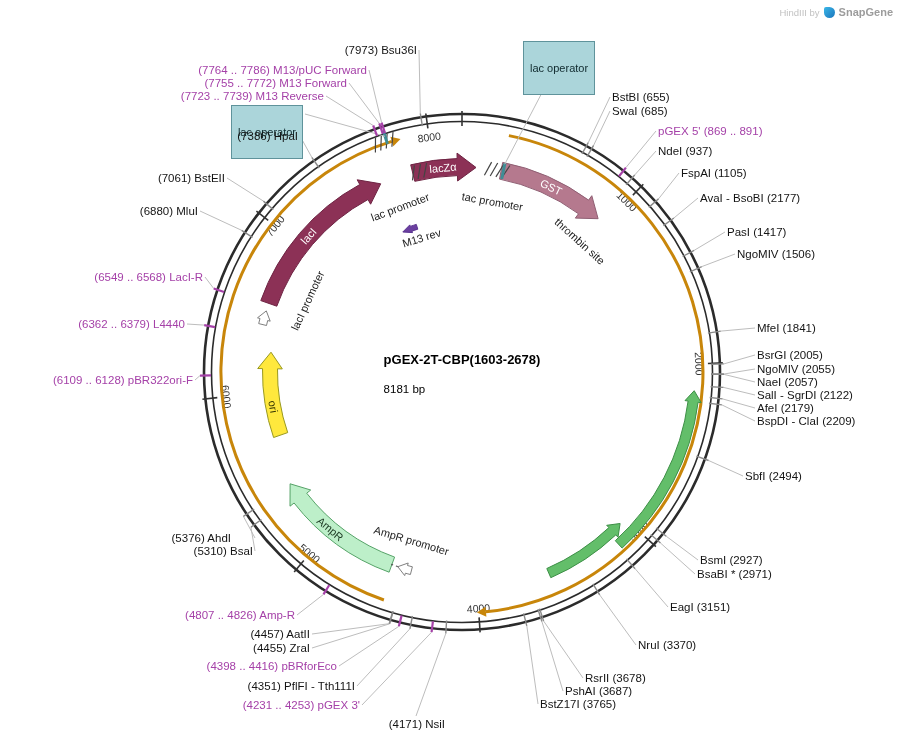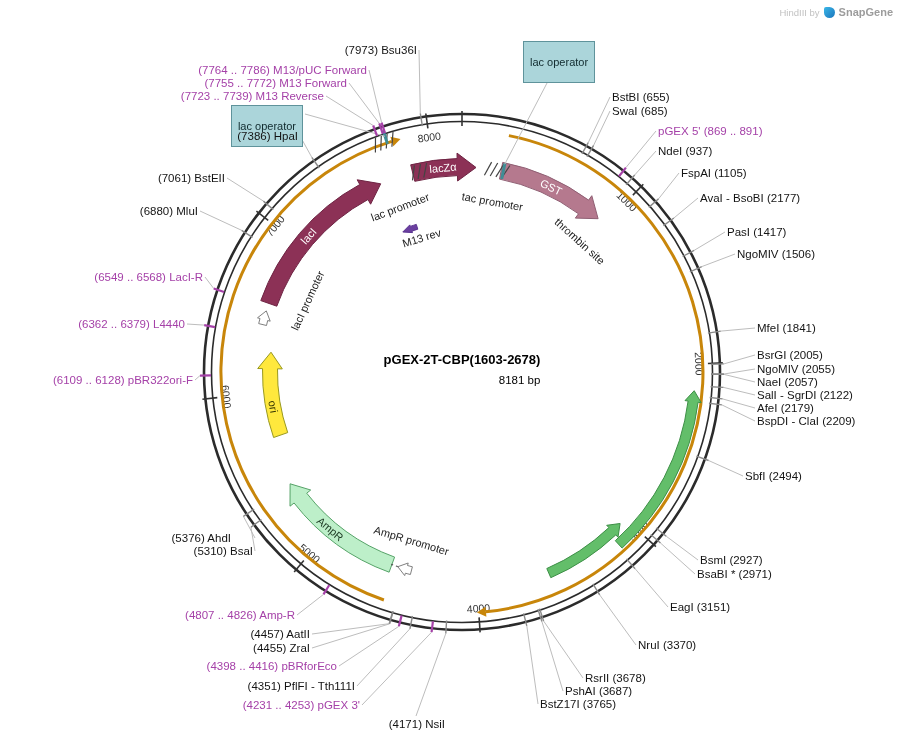--- a/index.html
+++ b/index.html
@@ -3,24 +3,24 @@
 <meta charset="utf-8">
 <style>
   html,body{margin:0;padding:0;background:#ffffff;}
   #stage{position:relative;width:901px;height:741px;background:#ffffff;overflow:hidden;
          font-family:"Liberation Sans",sans-serif;}
   #map-svg{position:absolute;left:0;top:0;font-family:"Liberation Sans",sans-serif;}
   .lbl{position:absolute;font-size:11.5px;line-height:14px;color:#141414;white-space:nowrap;}
   .lbl b{font-weight:400;}
   .purple{color:#A541A8;text-align:right;}
   .opbox{position:absolute;font-size:11px;line-height:16px;background:#ABD5DA;
-         border:1px solid #5F939B;padding:12px 6px;color:#102a2e;white-space:nowrap;}
-  #title-block{position:absolute;left:462px;top:352px;transform:translateX(-50%);text-align:right;}
+         border:1px solid #5F939B;padding:18px 6px;color:#102a2e;white-space:nowrap;}
+  #title-block{position:absolute;left:462px;top:352px;transform:translateX(-50%);text-align:left;}
   #plasmid-name{font-size:13px;font-weight:700;color:#000;white-space:nowrap;}
-  #plasmid-size{font-size:11.5px;color:#000;margin-top:7px;}
+  #plasmid-size{font-size:11.5px;color:#000;margin-top:16px;}
   .watermark{position:absolute;top:6px;right:8px;display:flex;align-items:center;gap:4px;
              font-size:9.5px;color:#C2C2C2;}
   .wm-logo{display:inline-block;width:11px;height:11px;border-radius:2px 50% 50% 50%;
            background:linear-gradient(135deg,#3ab7e8,#1b75bc);}
   .wm-brand{font-size:11px;font-weight:700;color:#9C9C9C;}
 </style>
 </head>
 <body>
 
 <div id="stage">

